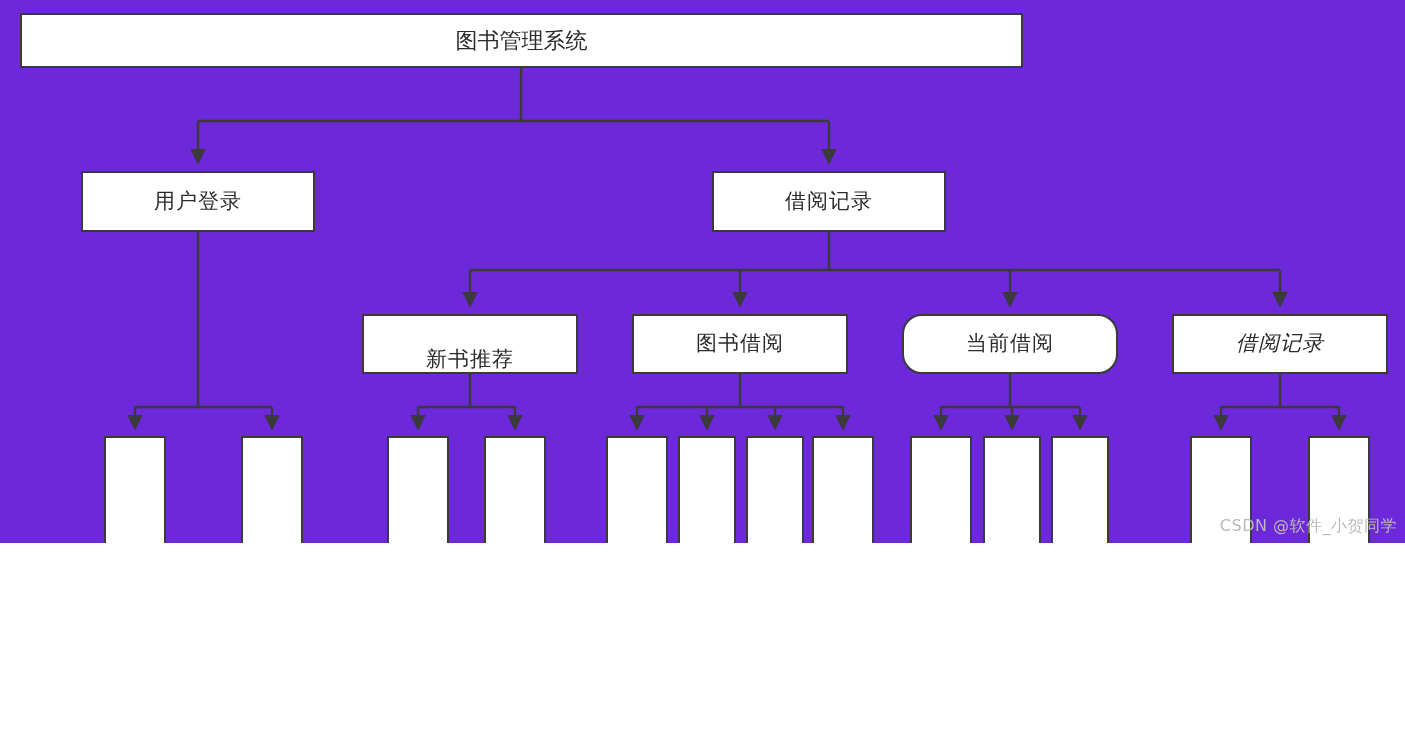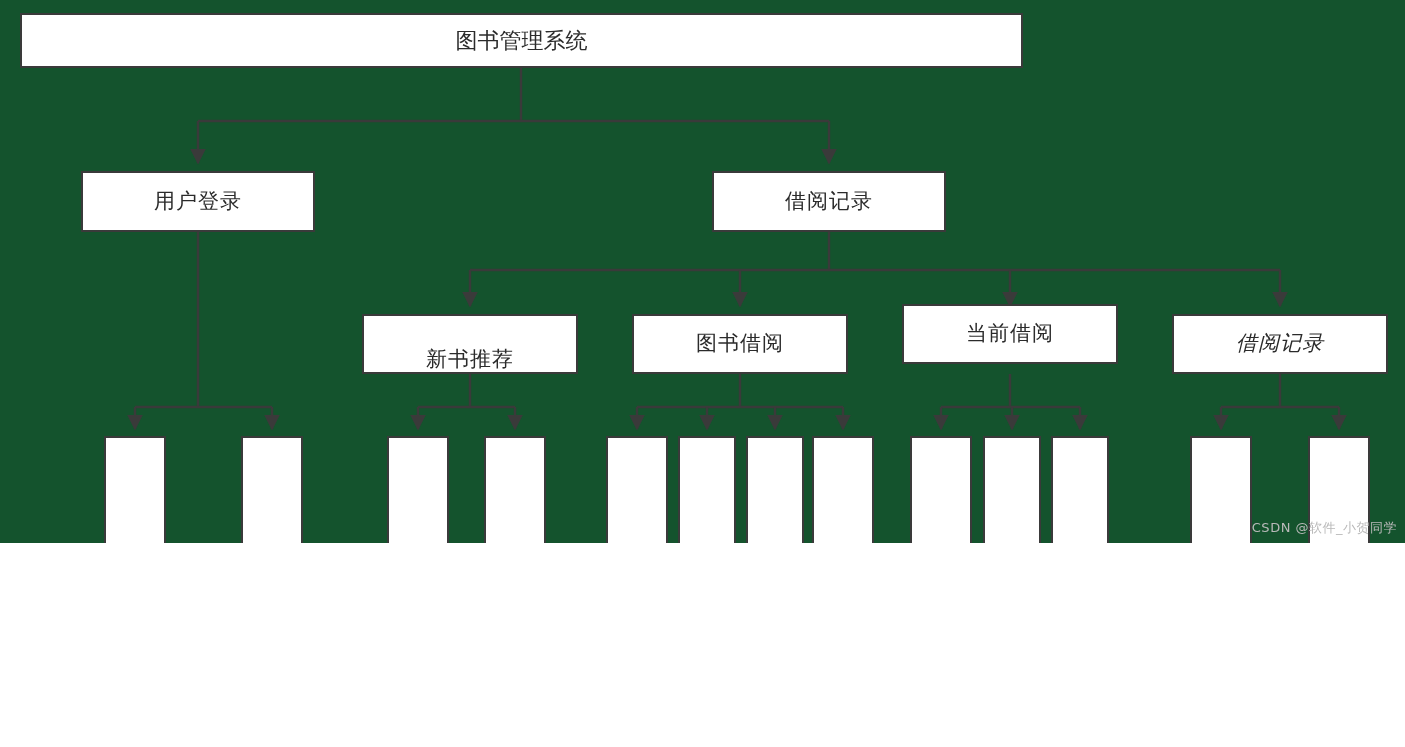--- a/index.html
+++ b/index.html
@@ -8,21 +8,21 @@
     padding: 0;
     background: #ffffff;
   }
   body {
     font-family: "DejaVu Sans", "Liberation Sans", sans-serif;
   }
   #stage {
     position: relative;
     width: 1405px;
     height: 543px;
-    background: #14532d;
+    background: #6d28d9;
     overflow: hidden;
   }
   #wires {
     position: absolute;
     left: 0;
     top: 0;
     width: 1405px;
     height: 747px;
     pointer-events: none;
   }
@@ -56,21 +56,21 @@
     line-height: 1.05;
     text-align: center;
     white-space: nowrap;
     font-size: 21px;
     color: #2b2b2b;
   }
   .watermark {
     position: absolute;
     right: 8px;
     bottom: 6px;
-    font-size: 13px;
+    font-size: 16px;
     color: #b9b9b9;
     letter-spacing: 0.5px;
     z-index: 3;
     white-space: nowrap;
   }
 </style>
 </head>
 <body>
 
 <div id="stage">
@@ -136,21 +136,21 @@
   <div class="node h" id="n-l2-1" style="left: 712px; top: 171px; width: 234px; height: 61px;">
     <span>借阅记录</span>
   </div>
 
   <div class="node h" id="n-l3-0" style="left: 362px; top: 314px; width: 216px; height: 60px; align-items: flex-end;">
     <span>新书推荐</span>
   </div>
   <div class="node h" id="n-l3-1" style="left: 632px; top: 314px; width: 216px; height: 60px;">
     <span>图书借阅</span>
   </div>
-  <div class="node h" id="n-l3-2" style="left: 902px; top: 304px; width: 216px; height: 60px;">
+  <div class="node h" id="n-l3-2" style="left: 902px; top: 314px; width: 216px; height: 60px; border-radius: 20px;">
     <span>当前借阅</span>
   </div>
   <div class="node h" id="n-l3-3" style="left: 1172px; top: 314px; width: 216px; height: 60px; font-style: italic;">
     <span>借阅记录</span>
   </div>
 
   <div class="node leaf" id="n-lf-0" style="left: 104px; top: 436px; width: 62px; height: 299px;">
     <span class="vtext">用户登录</span>
   </div>
   <div class="node leaf" id="n-lf-1" style="left: 241px; top: 436px; width: 62px; height: 299px;">

